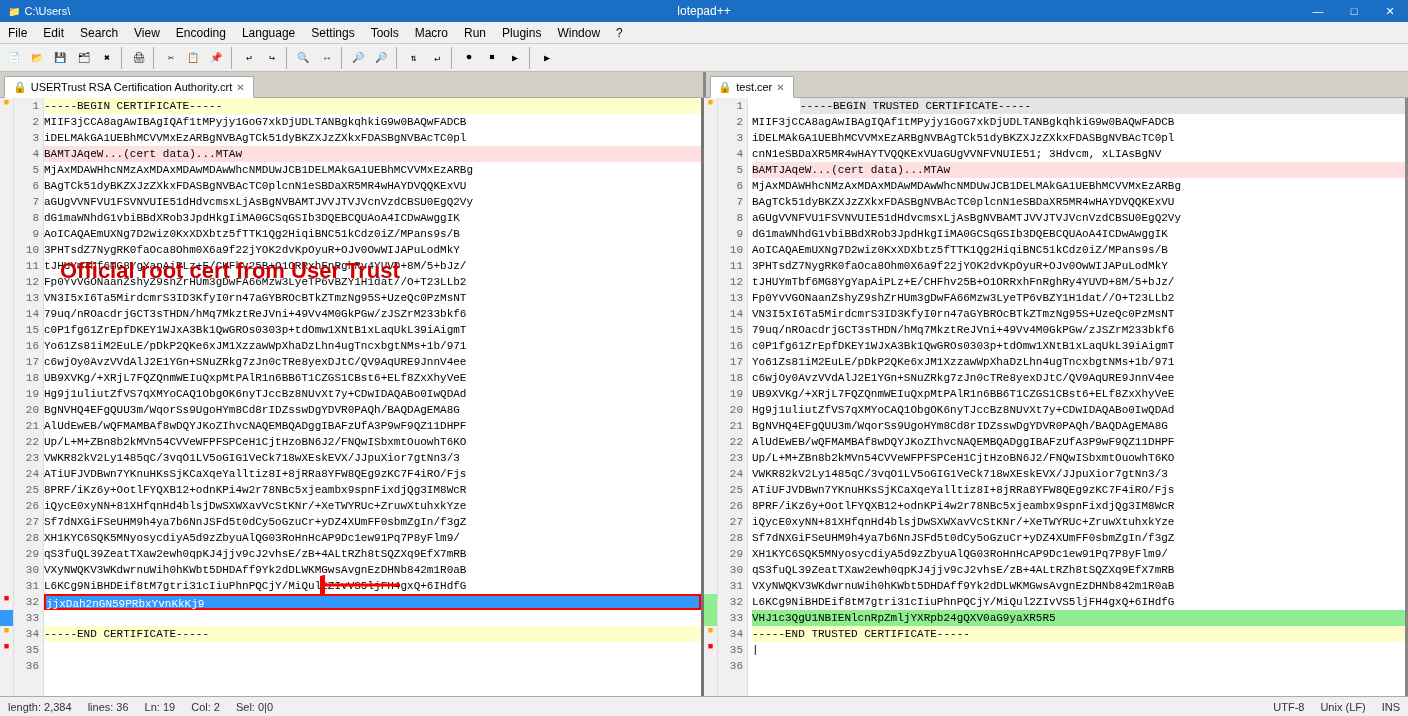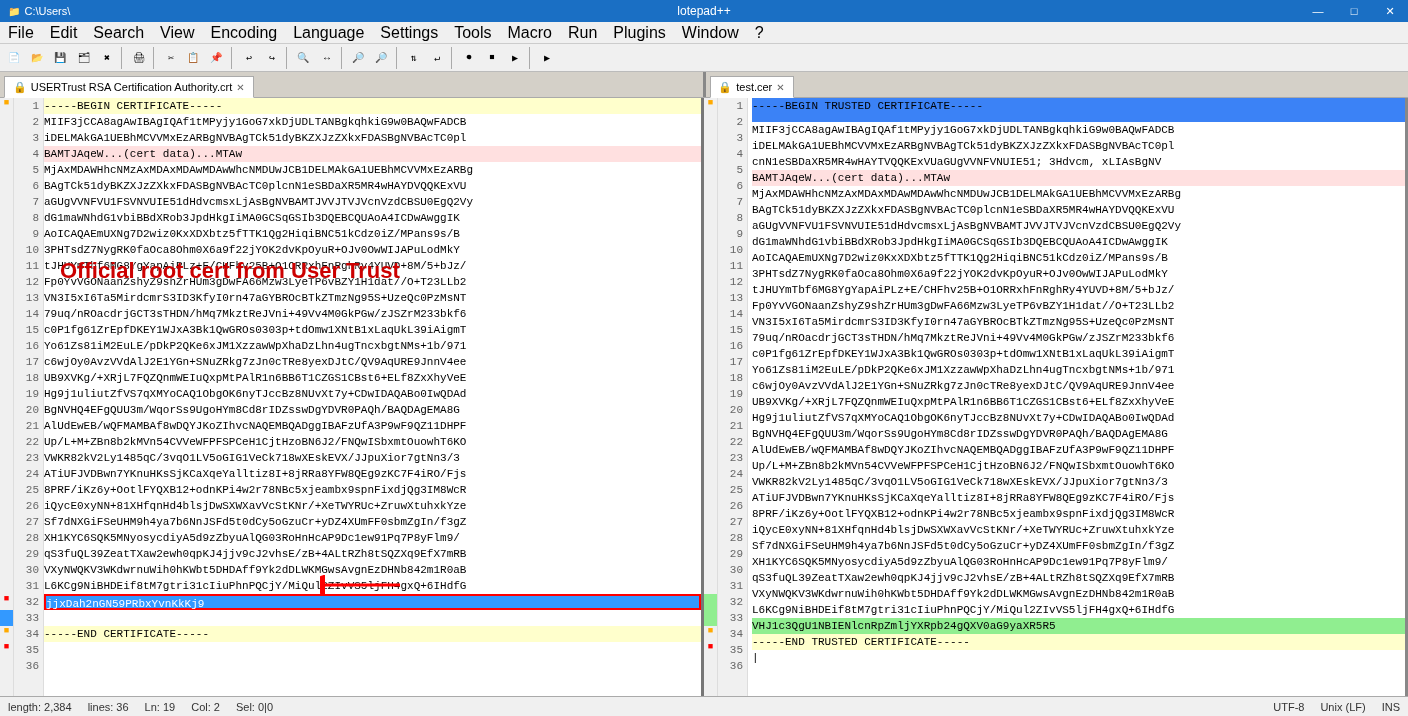--- a/index.html
+++ b/index.html
@@ -42,21 +42,21 @@
     }
 
     
     #menu-bar {
       background: #f0f0f0;
       height: 22px;
       display: flex;
       align-items: center;
       border-bottom: 1px solid #ccc;
       font-family: 'Segoe UI', sans-serif;
-      font-size: 16px;
+      font-size: 12px;
     }
     #menu-bar .menu-item {
       padding: 2px 8px;
       height: 100%;
       display: flex;
       align-items: center;
       cursor: pointer;
     }
 
     
@@ -477,21 +477,21 @@
             <div>30</div>
             <div>31</div>
             <div>32</div>
             <div>33</div>
             <div>34</div>
             <div>35</div>
             <div>36</div>
         </div>
 
         <div class="code-lines" style="flex:1; overflow:hidden; line-height:16px; padding-left:4px; font-family:Courier New,monospace; font-size:11px;">
-          <div style="background:#3b82f6; height:24px;">-----BEGIN TRUSTED CERTIFICATE-----</div>
+          <div style="background:#e5e5e5; height:16px;margin-left:48px;">-----BEGIN TRUSTED CERTIFICATE-----</div>
           <div style="height:16px;">MIIF3jCCA8agAwIBAgIQAf1tMPyjy1GoG7xkDjUDLTANBgkqhkiG9w0BAQwFADCB</div>
           <div style="height:16px;">iDELMAkGA1UEBhMCVVMxEzARBgNVBAgTCk51dyBKZXJzZXkxFDASBgNVBAcTC0pl</div>
           <div style="height:16px;">cnN1eSBDaXR5MR4wHAYTVQQKExVUaGUgVVNFVNUIE51; 3Hdvcm, xLIAsBgNV</div>
           <div style="height:16px; background:#ffe0e0;">BAMTJAqeW...(cert data)...MTAw</div>
           <div style="height:16px;">MjAxMDAWHhcNMzAxMDAxMDAwMDAwWhcNMDUwJCB1DELMAkGA1UEBhMCVVMxEzARBg</div>
           <div style="height:16px;">BAgTCk51dyBKZXJzZXkxFDASBgNVBAcTC0plcnN1eSBDaXR5MR4wHAYDVQQKExVU</div>
           <div style="height:16px;">aGUgVVNFVU1FSVNVUIE51dHdvcmsxLjAsBgNVBAMTJVVJTVJVcnVzdCBSU0EgQ2Vy</div>
           <div style="height:16px;">dG1maWNhdG1vbiBBdXRob3JpdHkgIiMA0GCSqGSIb3DQEBCQUAoA4ICDwAwggIK</div>
           <div style="height:16px;">AoICAQAEmUXNg7D2wiz0KxXDXbtz5fTTK1Qg2HiqiBNC51kCdz0iZ/MPans9s/B</div>
           <div style="height:16px;">3PHTsdZ7NygRK0faOca8Ohm0X6a9f22jYOK2dvKpOyuR+OJv0OwWIJAPuLodMkY</div>

